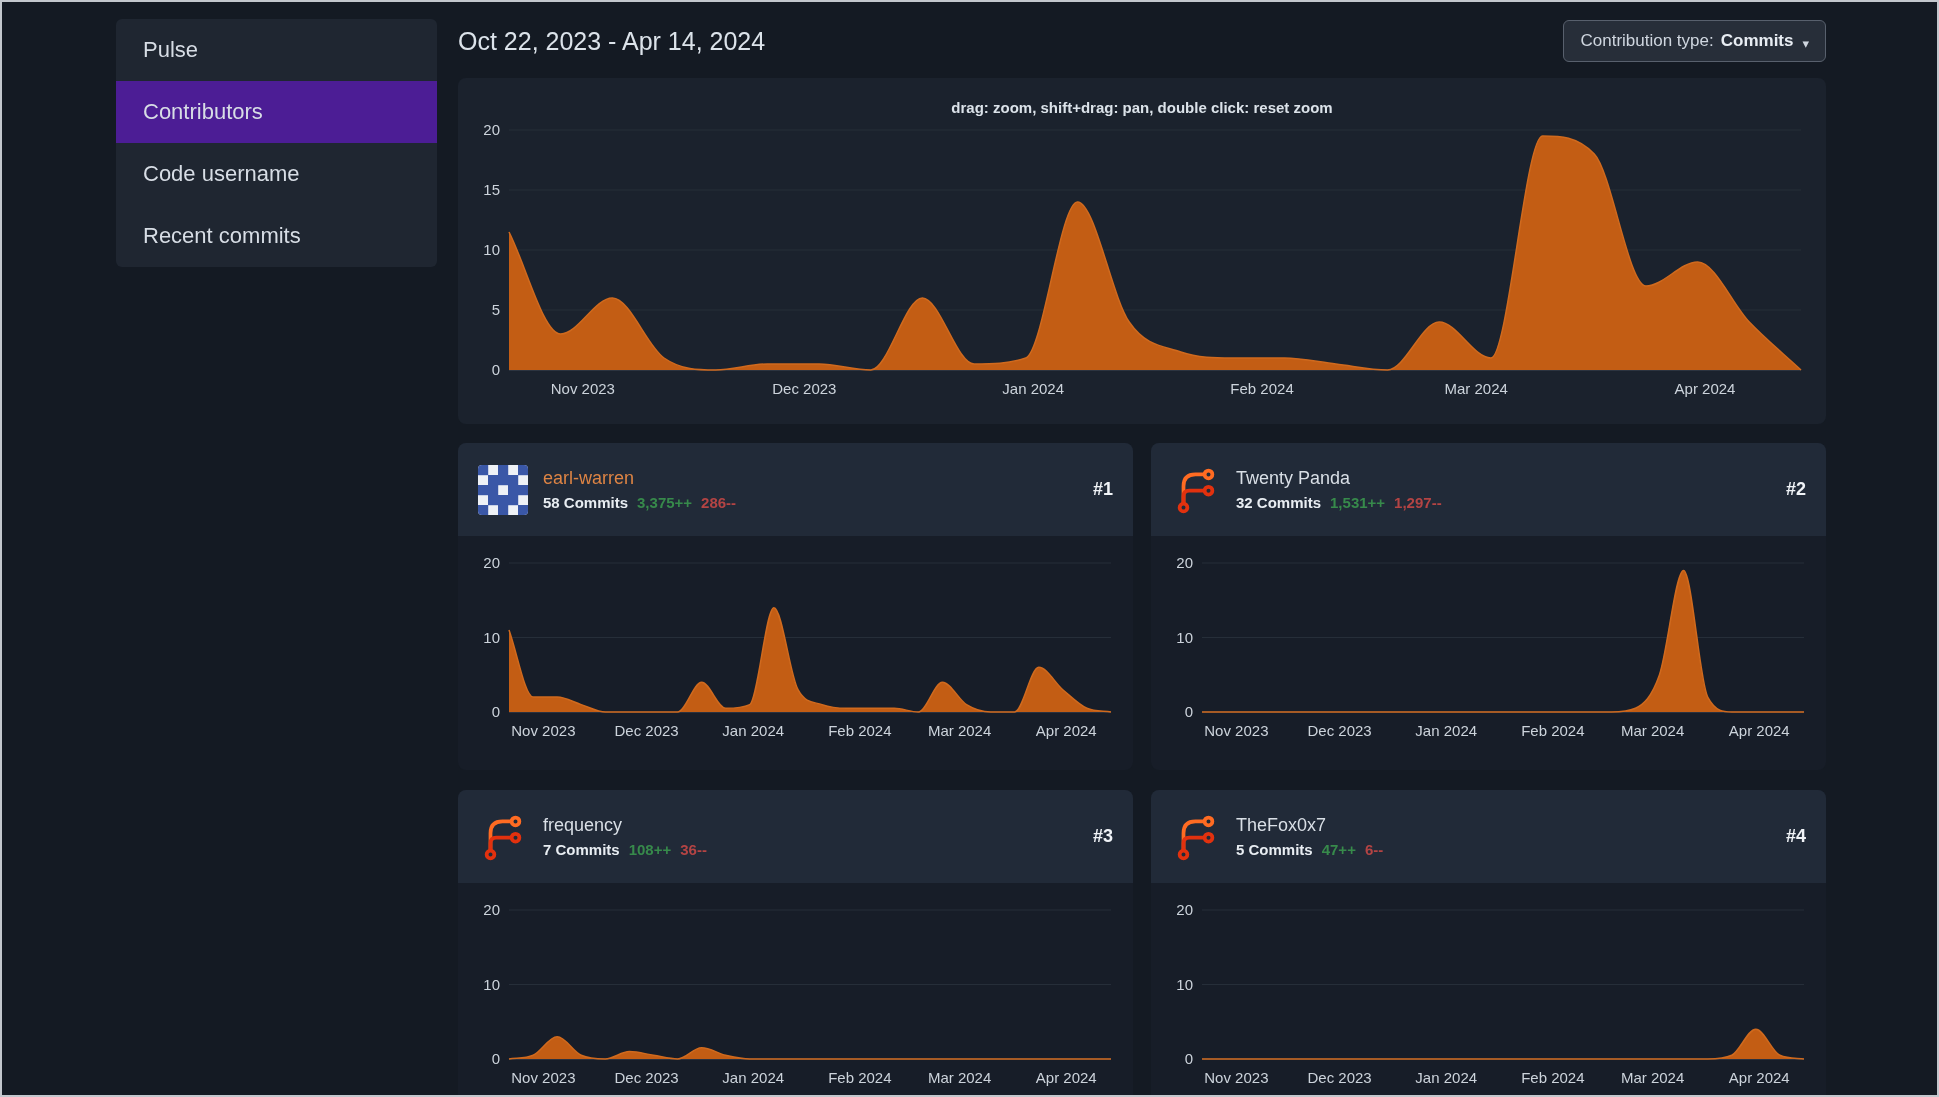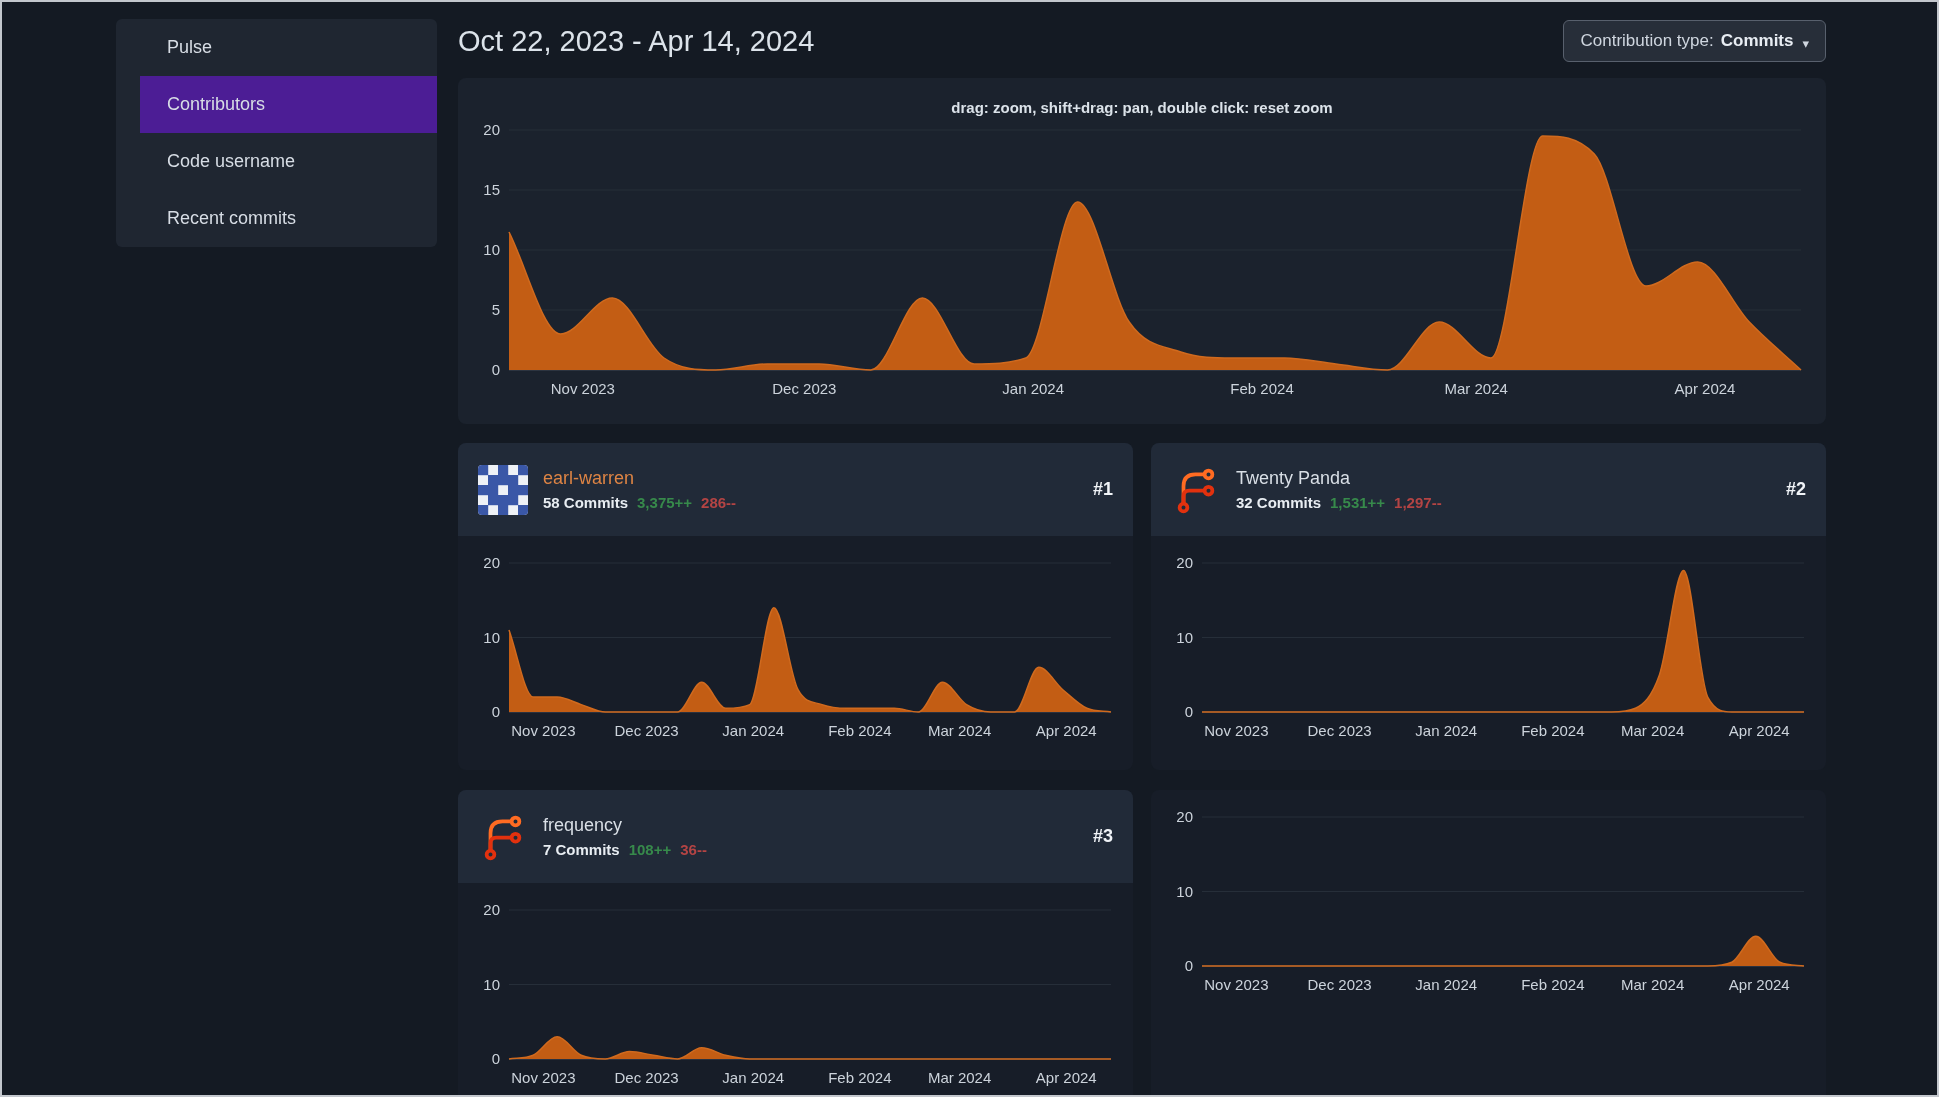--- a/index.html
+++ b/index.html
@@ -7,27 +7,27 @@
   .page {
     position:relative; width:1939px; height:1097px; overflow:hidden;
     background:#141a23; border:2px solid #c3c7cd; box-sizing:border-box;
   }
   
   .sidebar {
     position:absolute; left:114px; top:17px; width:321px;
     background:#1f2631; border-radius:6px; overflow:hidden;
   }
   .sidebar-item {
-    padding:18px 27px; font-size:18px; color:#d7dde5; cursor:pointer;margin-left:24px;
+    padding:18px 27px; font-size:22px; color:#d7dde5; cursor:pointer;
   }
   .sidebar-item.active { background:#4c1d95; }
   
   .main { position:absolute; left:456px; top:15px; width:1368px; }
   .main-header { display:flex; justify-content:space-between; align-items:center; height:48px; }
-  .date-range { margin:0; font-size:29px; font-weight:normal; color:#dce3ea; }
+  .date-range { margin:0; font-size:25px; font-weight:normal; color:#dce3ea; }
   .contrib-btn {
     display:flex; align-items:flex-end; gap:7px;
     background:#272e39; border:1px solid #5a московcd;
     border:1px solid #58606d; border-radius:6px;
     padding:10px 16px; font-size:17px; color:#cfd6df;
     font-family:"Liberation Sans", sans-serif; cursor:pointer;
   }
   .contrib-btn b { color:#e8edf3; }
   .caret { font-size:13px; color:#cfd6df; margin-left:2px; }
   
@@ -232,20 +232,42 @@
               <text x="295.24" y="200" text-anchor="middle" fill="#ccd3db" font-size="15">Jan 2024</text>
               <text x="401.88" y="200" text-anchor="middle" fill="#ccd3db" font-size="15">Feb 2024</text>
               <text x="501.64" y="200" text-anchor="middle" fill="#ccd3db" font-size="15">Mar 2024</text>
               <text x="608.28" y="200" text-anchor="middle" fill="#ccd3db" font-size="15">Apr 2024</text>
               <path d="M51.0,176.0C59.0,174.8,67.1,175.8,75.1,172.3C83.1,168.7,91.1,153.7,99.2,153.7C107.2,153.7,115.2,168.6,123.2,172.3C131.3,176.0,139.3,176.0,147.3,176.0C155.3,176.0,163.4,168.6,171.4,168.6C179.4,168.6,187.5,171.0,195.5,172.3C203.5,173.5,211.5,176.0,219.6,176.0C227.6,176.0,235.6,164.8,243.6,164.8C251.7,164.8,259.7,170.4,267.7,172.3C275.7,174.1,283.8,176.0,291.8,176.0C299.8,176.0,307.9,176.0,315.9,176.0C323.9,176.0,331.9,176.0,340.0,176.0C348.0,176.0,356.0,176.0,364.0,176.0C372.1,176.0,380.1,176.0,388.1,176.0C396.1,176.0,404.2,176.0,412.2,176.0C420.2,176.0,428.3,176.0,436.3,176.0C444.3,176.0,452.3,176.0,460.4,176.0C468.4,176.0,476.4,176.0,484.4,176.0C492.5,176.0,500.5,176.0,508.5,176.0C516.5,176.0,524.6,176.0,532.6,176.0C540.6,176.0,548.7,176.0,556.7,176.0C564.7,176.0,572.7,176.0,580.8,176.0C588.8,176.0,596.8,176.0,604.8,176.0C612.9,176.0,620.9,176.0,628.9,176.0C636.9,176.0,645.0,176.0,653.0,176.0L653.0,176L51.0,176Z" fill="#c35d14"></path>
               <path d="M51.0,176.0C59.0,174.8,67.1,175.8,75.1,172.3C83.1,168.7,91.1,153.7,99.2,153.7C107.2,153.7,115.2,168.6,123.2,172.3C131.3,176.0,139.3,176.0,147.3,176.0C155.3,176.0,163.4,168.6,171.4,168.6C179.4,168.6,187.5,171.0,195.5,172.3C203.5,173.5,211.5,176.0,219.6,176.0C227.6,176.0,235.6,164.8,243.6,164.8C251.7,164.8,259.7,170.4,267.7,172.3C275.7,174.1,283.8,176.0,291.8,176.0C299.8,176.0,307.9,176.0,315.9,176.0C323.9,176.0,331.9,176.0,340.0,176.0C348.0,176.0,356.0,176.0,364.0,176.0C372.1,176.0,380.1,176.0,388.1,176.0C396.1,176.0,404.2,176.0,412.2,176.0C420.2,176.0,428.3,176.0,436.3,176.0C444.3,176.0,452.3,176.0,460.4,176.0C468.4,176.0,476.4,176.0,484.4,176.0C492.5,176.0,500.5,176.0,508.5,176.0C516.5,176.0,524.6,176.0,532.6,176.0C540.6,176.0,548.7,176.0,556.7,176.0C564.7,176.0,572.7,176.0,580.8,176.0C588.8,176.0,596.8,176.0,604.8,176.0C612.9,176.0,620.9,176.0,628.9,176.0C636.9,176.0,645.0,176.0,653.0,176.0" fill="none" stroke="#d06a1e" stroke-width="1.5"></path>
             </svg></div>
       </article>
 
       <article class="card">
+        <header class="card-header">
+          <span class="avatar forgejo">
+              <svg viewBox="0 0 40 40">
+                <g fill="none" stroke-width="3" stroke-linecap="round">
+                  <path d="M10 30.5 V17 Q10 7.5 19.5 7.5 H26" stroke="#ff6b22"></path>
+                  <circle cx="30" cy="7.5" r="3.1" stroke="#ff6b22"></circle>
+                  <path d="M10 30.5 V25 Q10 20.5 14.5 20.5 H26" stroke="#e2310e"></path>
+                  <circle cx="30" cy="20.5" r="3.1" stroke="#e2310e"></circle>
+                  <circle cx="10" cy="34" r="3.1" stroke="#e2310e"></circle>
+                </g>
+              </svg>
+            </span>
+          <div class="card-names">
+            <span class="card-name" style="color: rgb(217, 223, 230);">TheFox0x7</span>
+            <div class="card-stats">
+              <span>5 Commits</span>
+              <span class="additions" style="color: rgb(55, 138, 75);">47++</span>
+              <span class="deletions" style="color: rgb(180, 68, 68);">6--</span>
+            </div>
+          </div>
+          <span class="card-rank">#4</span>
+        </header>
         <div class="card-chart"><svg width="675" height="234">
               <line x1="51" x2="653" y1="176" y2="176" stroke="#3e4754" stroke-width="1"></line>
               <text x="42" y="181" text-anchor="end" fill="#ccd3db" font-size="15">0</text>
               <line x1="51" x2="653" y1="101.5" y2="101.5" stroke="#262e39" stroke-width="1"></line>
               <text x="42" y="106.5" text-anchor="end" fill="#ccd3db" font-size="15">10</text>
               <line x1="51" x2="653" y1="27" y2="27" stroke="#262e39" stroke-width="1"></line>
               <text x="42" y="32" text-anchor="end" fill="#ccd3db" font-size="15">20</text>
               <text x="85.4" y="200" text-anchor="middle" fill="#ccd3db" font-size="15">Nov 2023</text>
               <text x="188.6" y="200" text-anchor="middle" fill="#ccd3db" font-size="15">Dec 2023</text>
               <text x="295.24" y="200" text-anchor="middle" fill="#ccd3db" font-size="15">Jan 2024</text>

